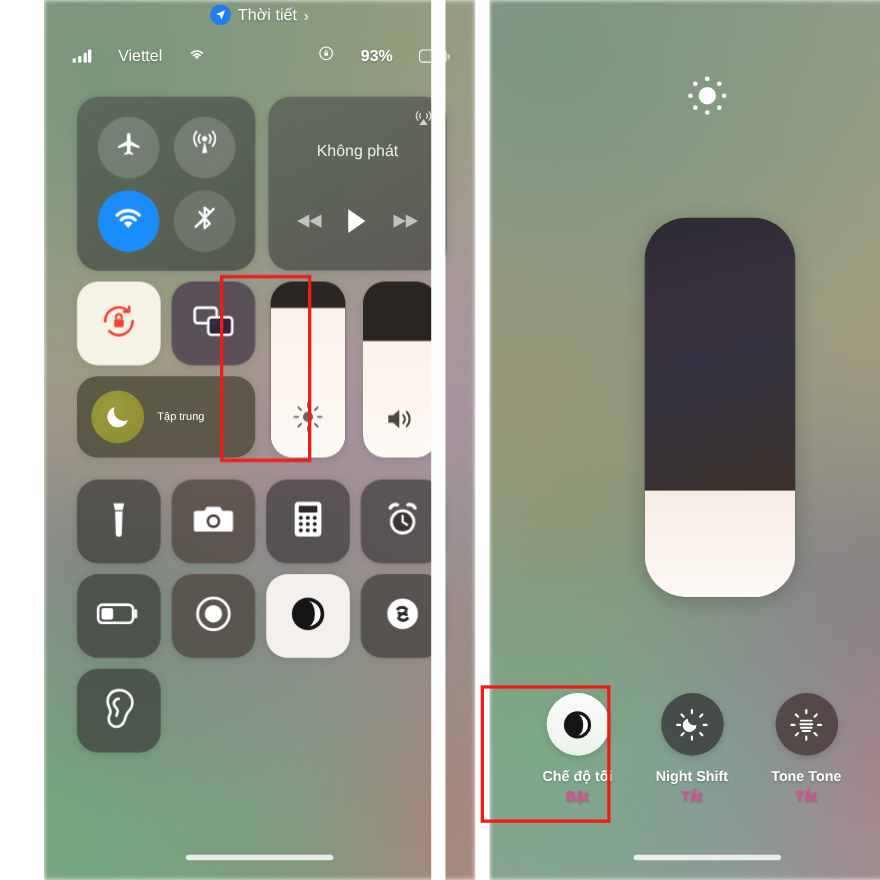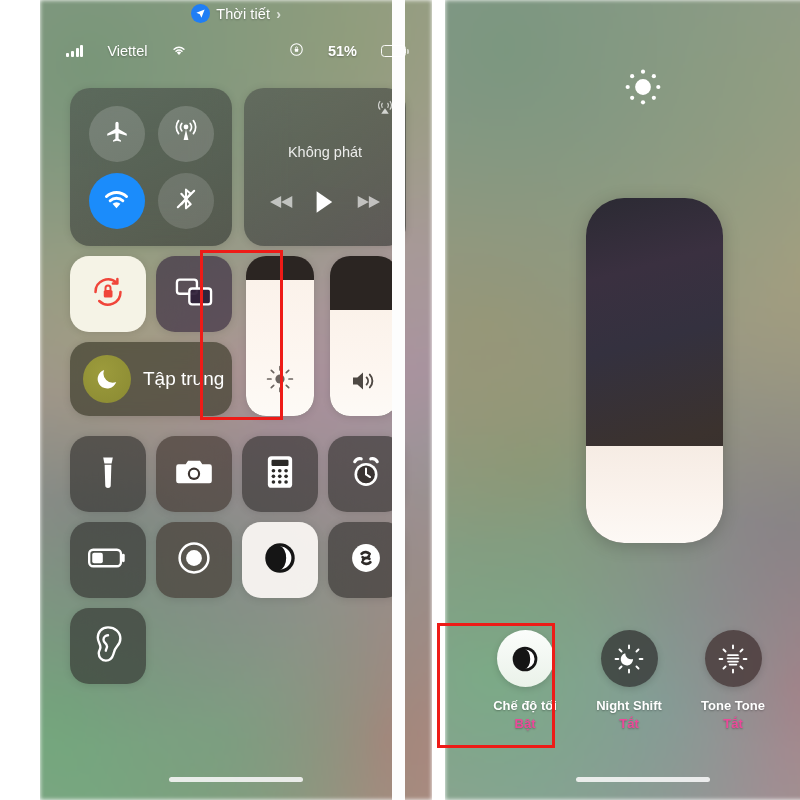--- a/index.html
+++ b/index.html
@@ -86,21 +86,21 @@
   .conn .grid { position:absolute; inset:0; display:grid;
                 grid-template-columns:1fr 1fr; grid-template-rows:1fr 1fr;
                 place-items:center; padding:12px; }
   .ctoggle { width:56px; height:56px; border-radius:50%; background:rgba(255,255,255,.17);
              display:flex; align-items:center; justify-content:center; position:relative; }
   .ctoggle.on { background:#1b8cfb; }
   .ctoggle.off-ic { background:rgba(255,255,255,.14); }
 
   
   .media { left:204px; top:88px; width:162px; height:158px; }
-  .media-title { position:absolute; left:0; right:0; top:56px; text-align:center;
+  .media-title { position:absolute; left:0; right:0; top:42px; text-align:center;
                  color:rgba(255,255,255,.88); font-size:14.5px; }
   .media-ctrls { position:absolute; left:0; right:0; bottom:28px;
                  display:flex; align-items:center; justify-content:space-around; padding:0 16px; }
   .airplay { position:absolute; right:11px; top:9px; opacity:.72; }
 
   
   .sq { position:absolute; width:76px; height:76px; border-radius:19px;
         background:rgba(40,44,42,.5); backdrop-filter:blur(18px);
         display:flex; align-items:center; justify-content:center; overflow:hidden;
         box-shadow:0 1px 8px rgba(0,0,0,.12); }
@@ -110,21 +110,21 @@
   .mirror { left:116px; top:256px; }
 
   
   .focus { position:absolute; left:30px; top:342px; width:162px; height:74px; border-radius:19px;
            background:rgba(46,46,30,.6); backdrop-filter:blur(18px);
            display:flex; align-items:center; gap:12px; padding-left:13px; overflow:hidden;
            box-shadow:0 1px 8px rgba(0,0,0,.12); }
   .focus-circle { width:48px; height:48px; border-radius:50%;
                   background:radial-gradient(circle at 40% 35%,#9c9b3c,#8a8a32); flex:none;
                   display:flex; align-items:center; justify-content:center; }
-  .focus-label { color:#fff; font-size:19px; }
+  .focus-label { color:#fff; font-size:10px; }
 
   
   .vslider { position:absolute; width:68px; height:160px; border-radius:20px; overflow:hidden;
              background:#2b2522; box-shadow:0 1px 8px rgba(0,0,0,.12); }
   .vslider .fill { position:absolute; left:0; right:0; bottom:0;
                    background:linear-gradient(180deg,#fbf2ea 0%,#fdf6f0 55%,#fdfaf6 100%); }
   .vslider .ic { position:absolute; left:0; right:0; bottom:22px;
                  display:flex; align-items:center; justify-content:center; }
   .bright-s { left:206px; top:256px; }
   .vol-s { left:290px; top:256px; }
@@ -205,21 +205,21 @@
         </span>
       </div>
       <div class="sb-right">
         <span>
           <svg width="15" height="15" viewBox="0 0 24 24">
             <circle cx="12" cy="12" r="9.2" stroke="#fff" stroke-width="1.7" fill="none"></circle>
             <rect x="9.3" y="10.6" width="5.4" height="5" rx="1" fill="#fff"></rect>
             <path d="M10.4 10.6V9.3a1.6 1.6 0 0 1 3.2 0v1.3" stroke="#fff" stroke-width="1.3" fill="none"></path>
           </svg>
         </span>
-        <span class="batt-pct">51%</span>
+        <span class="batt-pct">93%</span>
         <span class="batt-shell"><span class="batt-fill" style="width:93%"></span></span>
       </div>
     </div>
 
     <div class="mod conn">
       <div class="grid">
         <div class="ctoggle">
           <span>
             <svg width="26" height="26" viewBox="0 0 24 24">
                 <path d="M21 15.5v-1.8l-7.5-4.4V4.1a1.5 1.5 0 0 0-3 0v5.2L3 13.7v1.8l7.5-2.3v5.1l-2.2 1.5v1.3l3.7-1 3.7 1v-1.3l-2.2-1.5v-5.1z" fill="#fff"></path>

